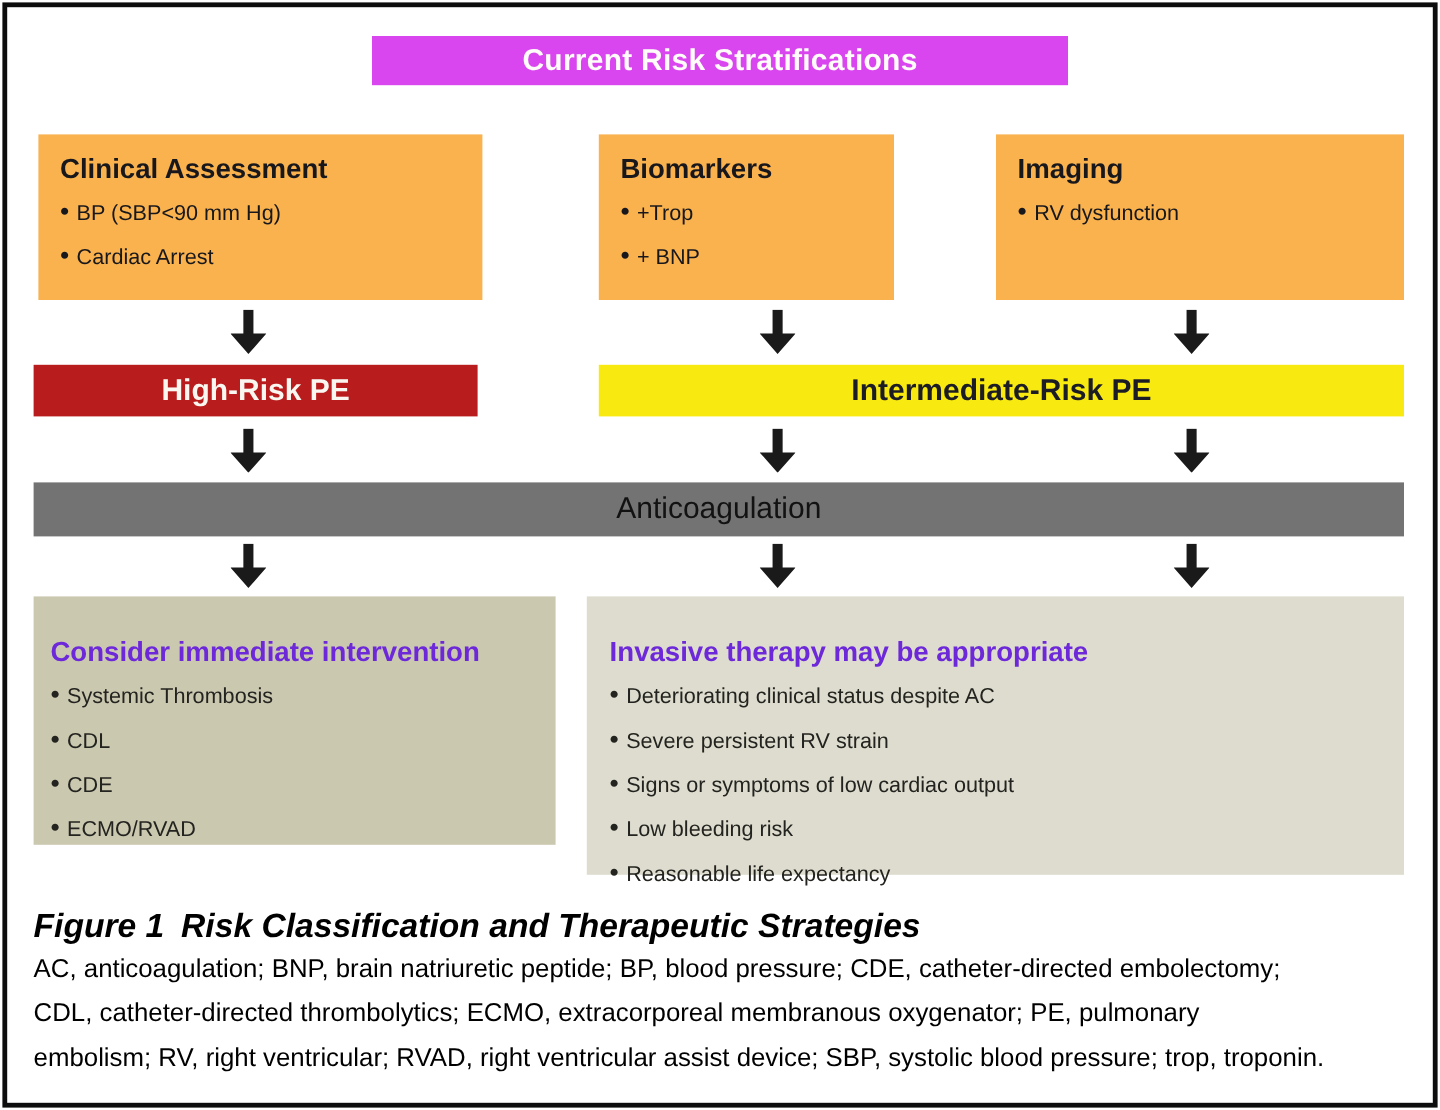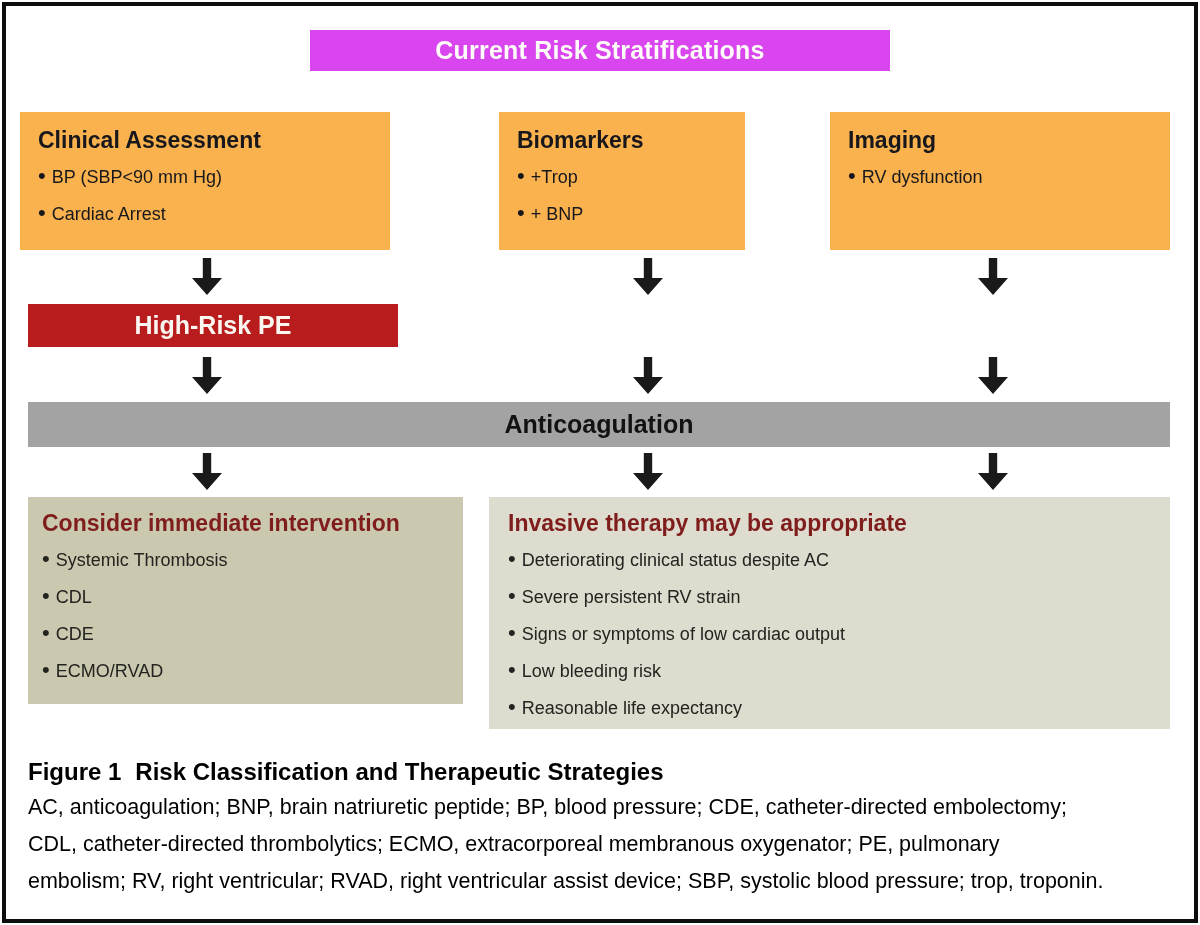--- a/index.html
+++ b/index.html
@@ -10,47 +10,47 @@
   .frame{position:absolute;left:2px;top:2px;right:2px;bottom:2px;border:4px solid #0d0d0d;pointer-events:none;}
   .abs{position:absolute;box-sizing:border-box;}
 
   .title-bar{
     left:310px;top:30px;width:580px;height:41px;background:#d946ef;
     display:flex;align-items:center;justify-content:center;
     color:#fdfcf8;font-weight:bold;font-size:25px;letter-spacing:.2px;
   }
 
   .crit-box{background:#F9B24E;padding:10px 16px 0 18px;}
-  .box-clinical{left:20px;top:112px;width:370px;height:138px;}
+  .box-clinical{left:32px;top:112px;width:370px;height:138px;}
   .box-biomarkers{left:499px;top:112px;width:246px;height:138px;}
   .box-imaging{left:830px;top:112px;width:340px;height:138px;}
 
   .box-title{font-weight:bold;font-size:23px;line-height:36px;color:#17171c;}
   .bullet{font-size:18px;line-height:36px;color:#17171c;white-space:nowrap;}
   .bullet::before{content:"\2022\00a0";font-size:22px;}
 
   .risk-bar{display:flex;align-items:center;justify-content:center;font-weight:bold;font-size:25px;}
   .bar-high{left:28px;top:304px;width:370px;height:43px;background:#b91c1c;color:#faf7f1;}
   .bar-intermediate{left:499px;top:304px;width:671px;height:43px;background:#F8EA10;color:#1c1c24;}
-  .bar-anticoag{left:28px;top:402px;width:1142px;height:45px;background:#a3a3a3;color:#121212;
-    display:flex;align-items:center;justify-content:center;font-weight:bold;font-size:25px;}
+  .bar-anticoag{left:28px;top:402px;width:1142px;height:45px;background:#737373;color:#121212;
+    display:flex;align-items:center;justify-content:center;font-weight:normal;font-size:25px;}
 
   .arrow{
     position:absolute;width:30px;height:37px;background:#1A1A1A;
     clip-path:polygon(36% 0,64% 0,64% 54%,100% 54%,50% 100%,0 54%,36% 54%);
   }
 
   .outcome-box{padding:8px 14px 0 14px;}
   .box-immediate{left:28px;top:497px;width:435px;height:207px;background:#CBC8B0;}
   .box-invasive{left:489px;top:497px;width:681px;height:232px;background:#DEDCCE;padding-left:19px;}
-  .outcome-box .box-title{color:#7f1d1d;}
+  .outcome-box .box-title{color:#6d28d9;margin-top:20px;}
   .outcome-box .bullet{color:#23231f;}
 
   .caption{left:28px;top:755px;width:1150px;}
-  .caption-title{font-weight:bold;font-size:24px;color:#000;line-height:34px;white-space:nowrap;}
+  .caption-title{font-weight:bold;font-size:28px;color:#000;line-height:34px;white-space:nowrap;font-style:italic;}
   .caption-title .fig-label{margin-right:14px;}
   .abbrev{font-size:21.5px;color:#000000;line-height:37px;white-space:nowrap;}
 </style>
 </head>
 <body>
 
 <div class="canvas">
   <div class="frame"></div>
 
   <div class="abs title-bar">
@@ -73,20 +73,23 @@
     <div class="box-title">Imaging</div>
     <div class="bullet">RV dysfunction</div>
   </div>
 
   <div class="arrow" style="left:192px;top:258px;"></div>
   <div class="arrow" style="left:633px;top:258px;"></div>
   <div class="arrow" style="left:978px;top:258px;"></div>
 
   <div class="abs risk-bar bar-high">
     <span>High-Risk PE</span>
+  </div>
+  <div class="abs risk-bar bar-intermediate">
+    <span>Intermediate-Risk PE</span>
   </div>
 
   <div class="arrow" style="left:192px;top:357px;"></div>
   <div class="arrow" style="left:633px;top:357px;"></div>
   <div class="arrow" style="left:978px;top:357px;"></div>
 
   <div class="abs bar-anticoag">
     <span>Anticoagulation</span>
   </div>
 

